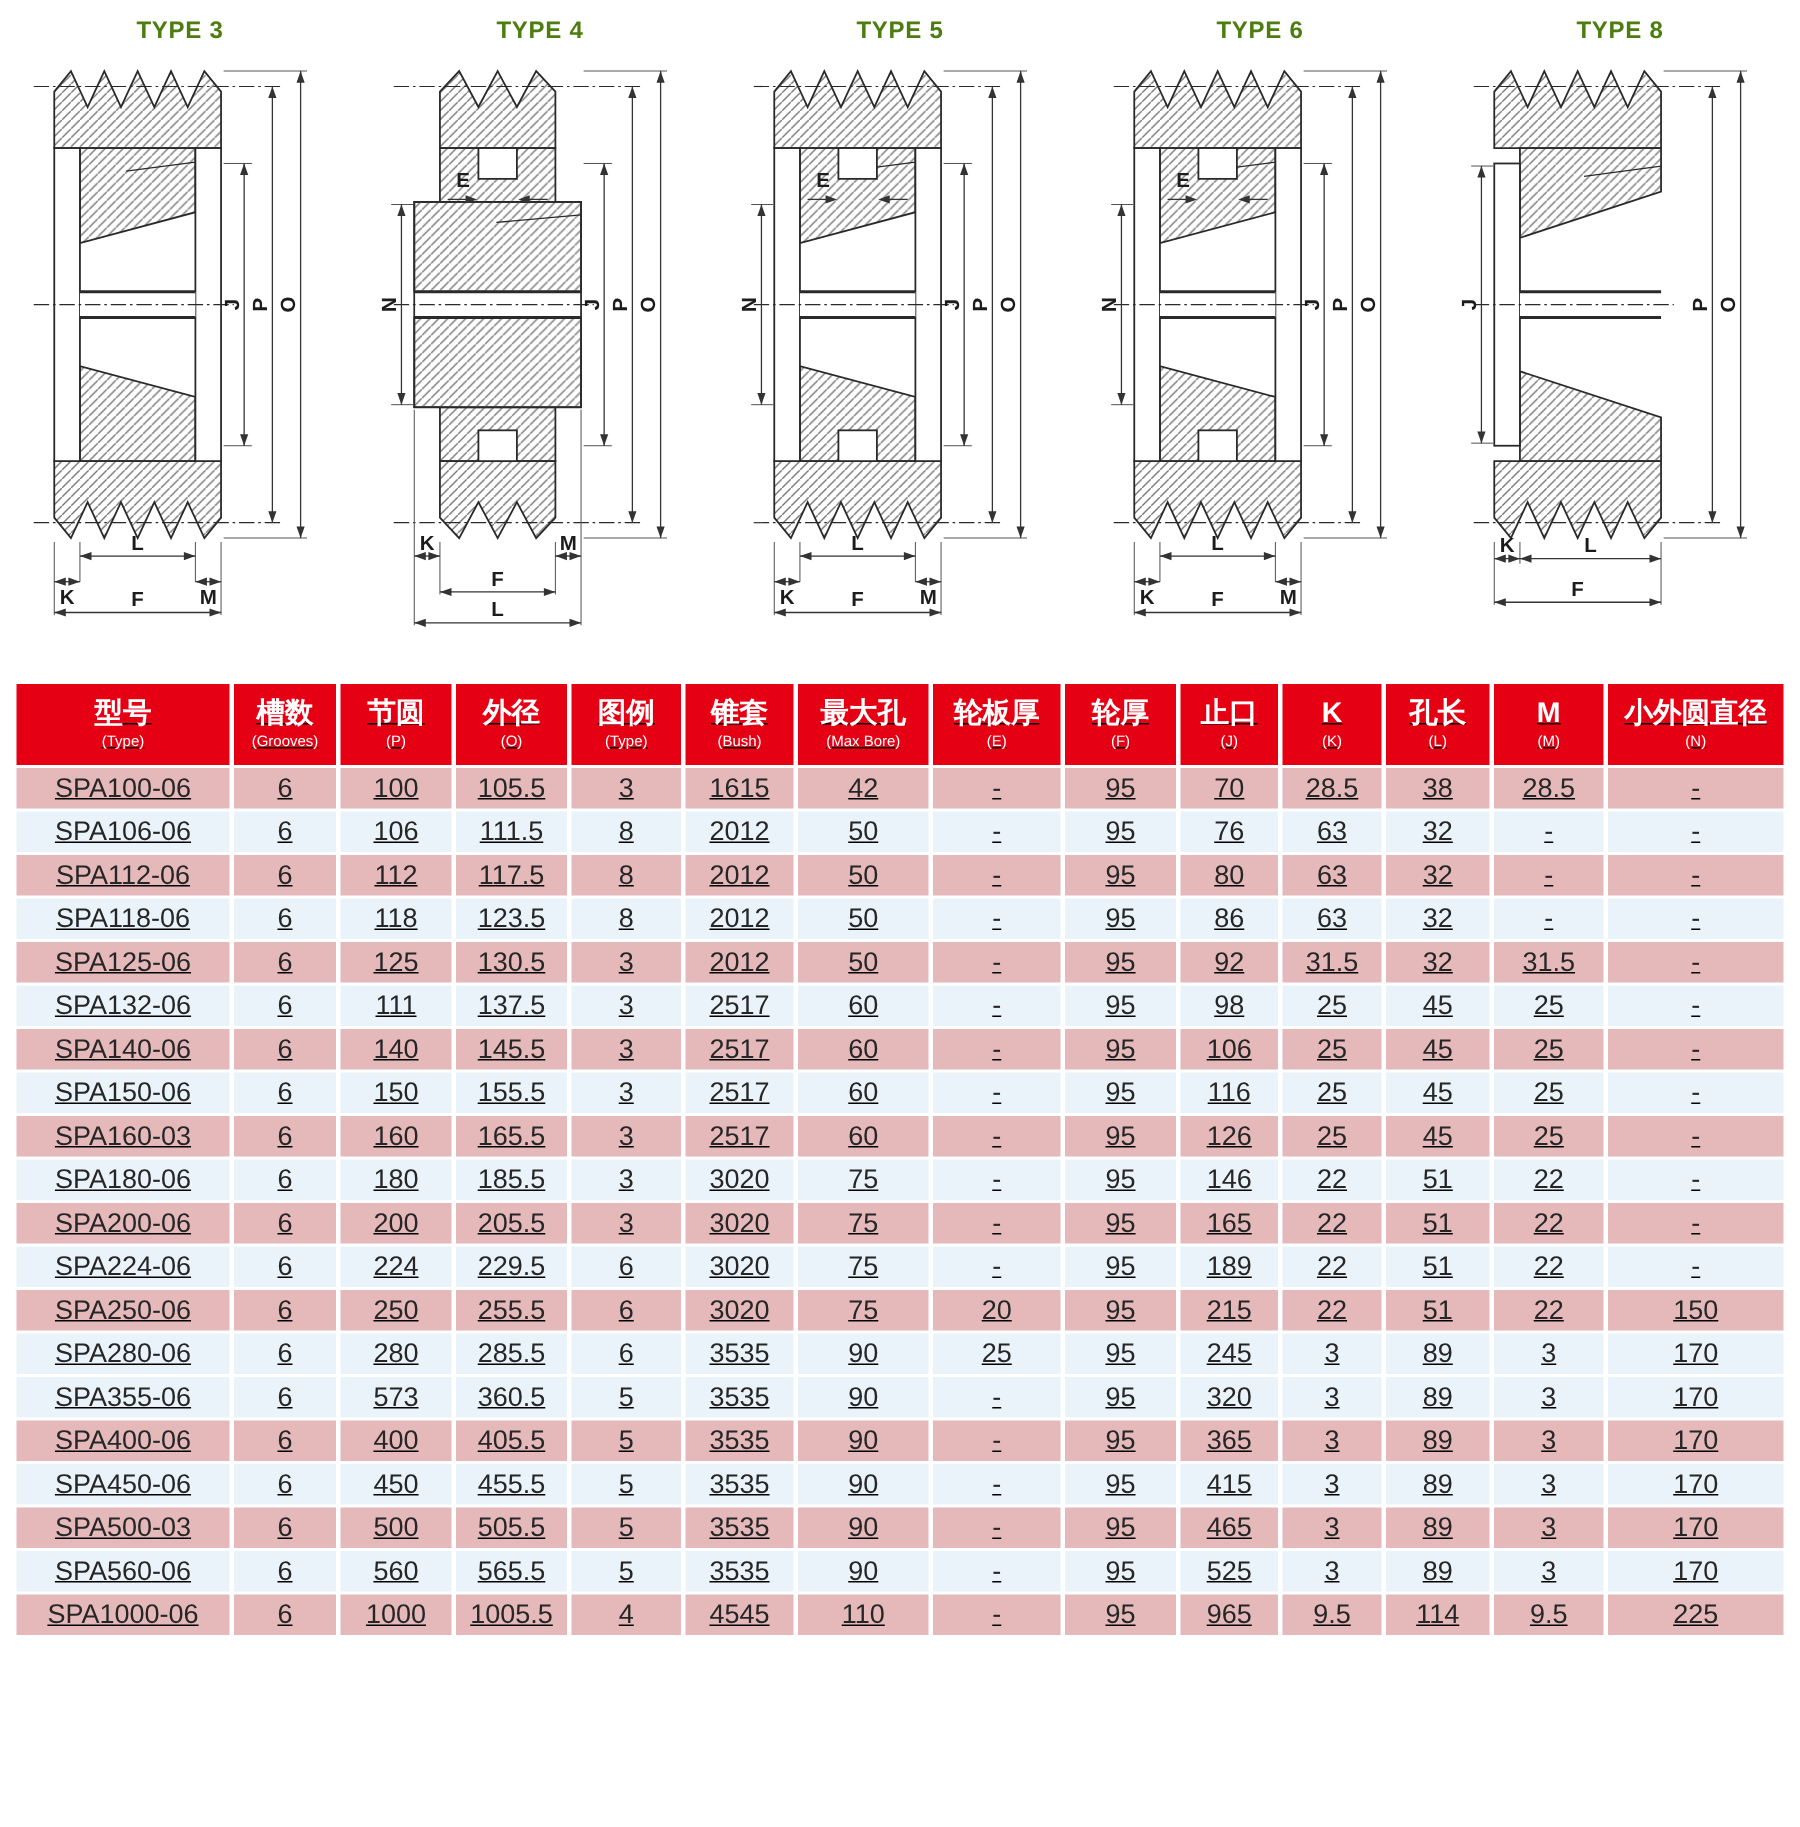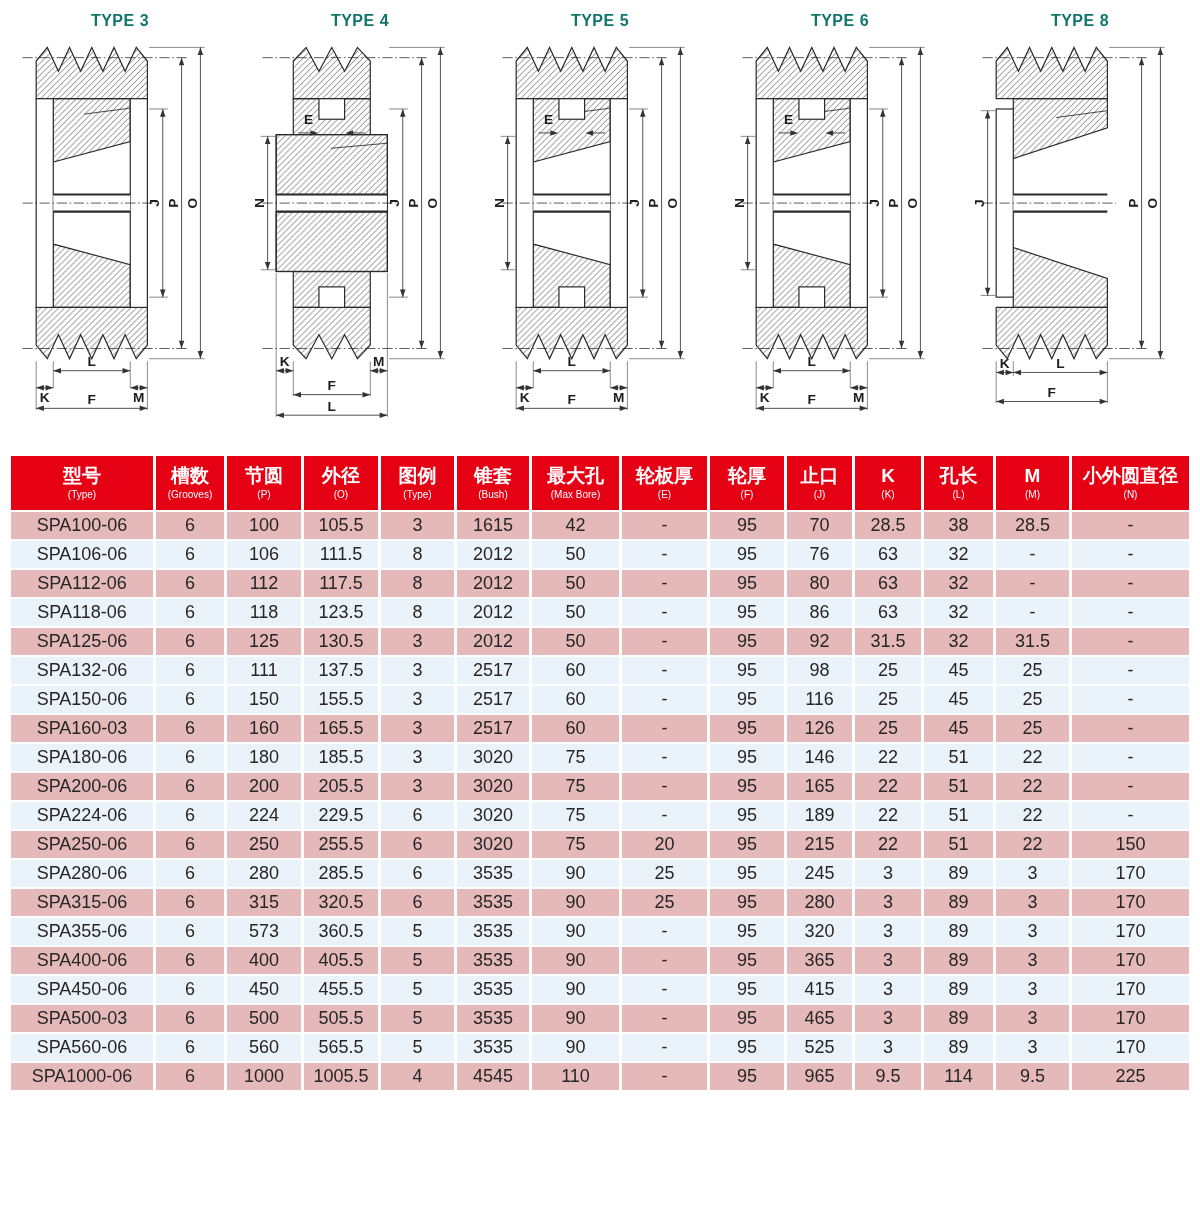--- a/index.html
+++ b/index.html
@@ -1,26 +1,26 @@
 <!DOCTYPE html>
 <html><head>
 <meta charset="utf-8">
 <style>
   html,body{margin:0;padding:0;background:#ffffff;}
   body{width:1200px;font-family:"Liberation Sans",sans-serif;-webkit-font-smoothing:antialiased;}
 
   
   .drawings{display:flex;width:1200px;height:452px;align-items:flex-start;}
   .drawing{margin:0;width:240px;flex:0 0 240px;text-align:center;}
-  .drawing-title{font-size:16px;font-weight:bold;color:#0f766e;letter-spacing:.5px;padding:12px 0 2px;}
+  .drawing-title{font-size:16px;font-weight:bold;color:#4d7c0f;letter-spacing:.5px;padding:12px 0 2px;}
   svg.pulley{display:block;margin:0 auto;}
   .dt{font-family:"Liberation Sans",sans-serif;font-size:16px;font-weight:bold;fill:#1c1c1c;}
 
   
-  table.spec{width:1184px;margin:2px 8px 0 8px;border-collapse:separate;border-spacing:3px 2px;table-layout:fixed;}
+  table.spec{width:1184px;margin:2px 8px 0 8px;border-collapse:separate;border-spacing:3px 2px;table-layout:fixed;text-decoration:underline;}
   table.spec th{background:#e60014;color:#ffffff;vertical-align:middle;padding:8px 0 9px 0;}
   table.spec th .zh{font-size:19px;font-weight:bold;line-height:1.3;}
   table.spec th .en{font-size:10px;font-weight:normal;line-height:1.25;}
   table.spec td{height:27px;text-align:center;vertical-align:middle;font-size:18px;color:#262626;padding:0;white-space:nowrap;overflow:hidden;}
   tr.pink td{background:#e5b8ba;}
   tr.blue td{background:#e9f3f9;}
 </style>
 </head>
 <body>
 
@@ -523,20 +523,36 @@
         <td>2517</td>
         <td>60</td>
         <td>-</td>
         <td>95</td>
         <td>98</td>
         <td>25</td>
         <td>45</td>
         <td>25</td>
         <td>-</td>
       </tr>
+      <tr class="pink">
+        <td>SPA140-06</td>
+        <td>6</td>
+        <td>140</td>
+        <td>145.5</td>
+        <td>3</td>
+        <td>2517</td>
+        <td>60</td>
+        <td>-</td>
+        <td>95</td>
+        <td>106</td>
+        <td>25</td>
+        <td>45</td>
+        <td>25</td>
+        <td>-</td>
+      </tr>
       <tr class="blue">
         <td>SPA150-06</td>
         <td>6</td>
         <td>150</td>
         <td>155.5</td>
         <td>3</td>
         <td>2517</td>
         <td>60</td>
         <td>-</td>
         <td>95</td>
@@ -635,36 +651,20 @@
         <td>3535</td>
         <td>90</td>
         <td>25</td>
         <td>95</td>
         <td>245</td>
         <td>3</td>
         <td>89</td>
         <td>3</td>
         <td>170</td>
       </tr>
-      <tr class="pink">
-        <td>SPA315-06</td>
-        <td>6</td>
-        <td>315</td>
-        <td>320.5</td>
-        <td>6</td>
-        <td>3535</td>
-        <td>90</td>
-        <td>25</td>
-        <td>95</td>
-        <td>280</td>
-        <td>3</td>
-        <td>89</td>
-        <td>3</td>
-        <td>170</td>
-      </tr>
       <tr class="blue">
         <td>SPA355-06</td>
         <td>6</td>
         <td>573</td>
         <td>360.5</td>
         <td>5</td>
         <td>3535</td>
         <td>90</td>
         <td>-</td>
         <td>95</td>

